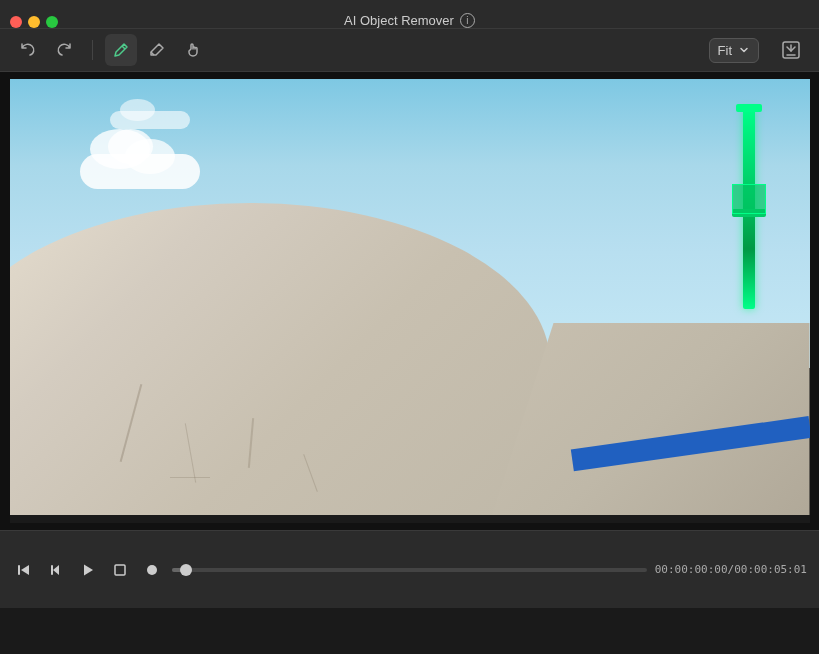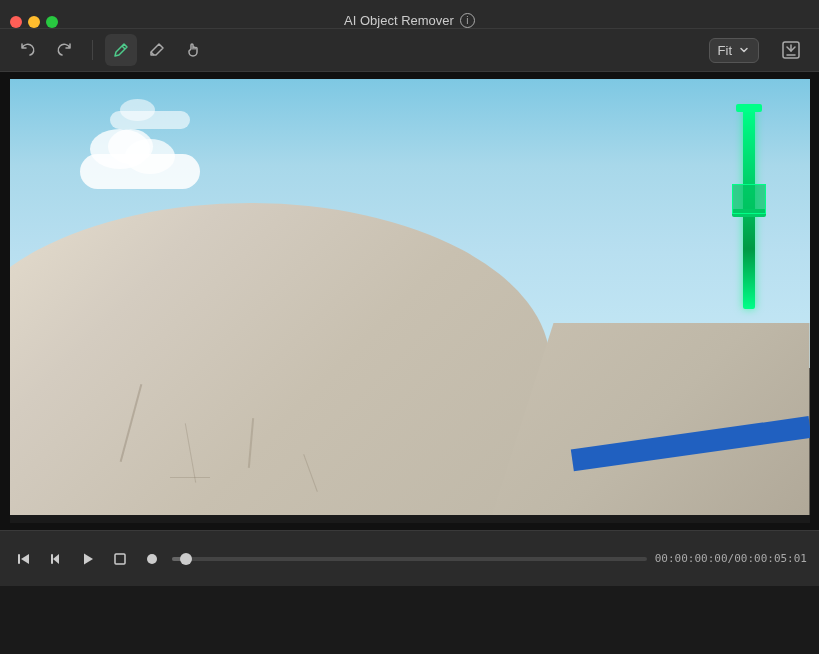--- a/index.html
+++ b/index.html
@@ -216,21 +216,21 @@
       right: 44px;
       width: 34px;
       height: 30px;
       background: rgba(0,200,100,0.7);
       border: 1px solid #00ff88;
     }
 
     
     .player-bar {
       width: 100%;
-      height: 56px;
+      height: 78px;
       background: #2b2b2b;
       border-top: 1px solid #3a3a3a;
       display: flex;
       flex-direction: column;
       justify-content: center;
       padding: 0 12px;
     }
     .player-controls {
       display: flex;
       align-items: center;

